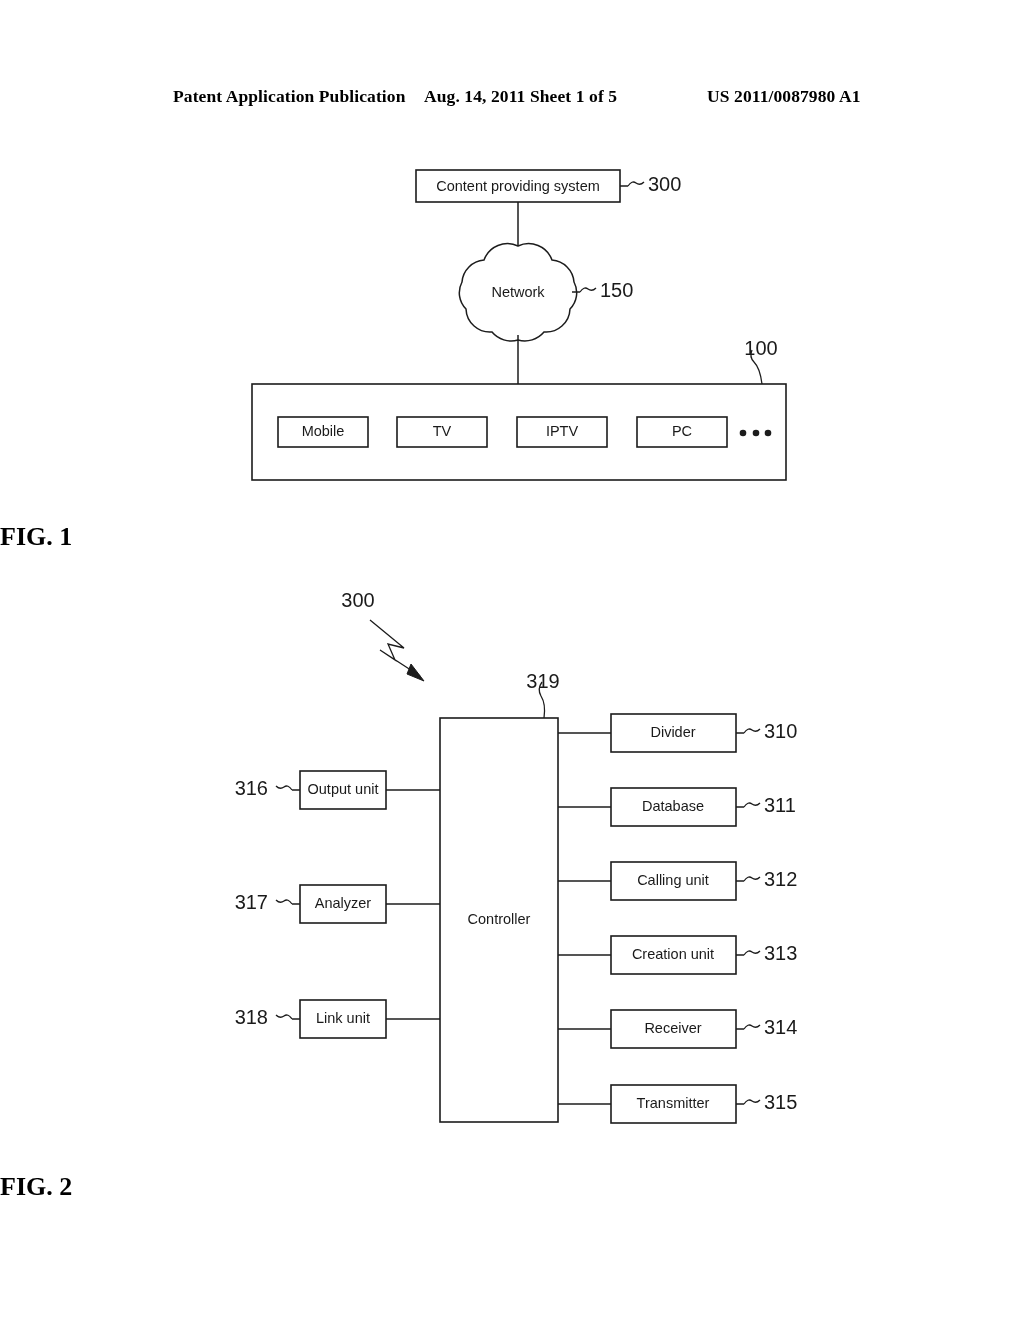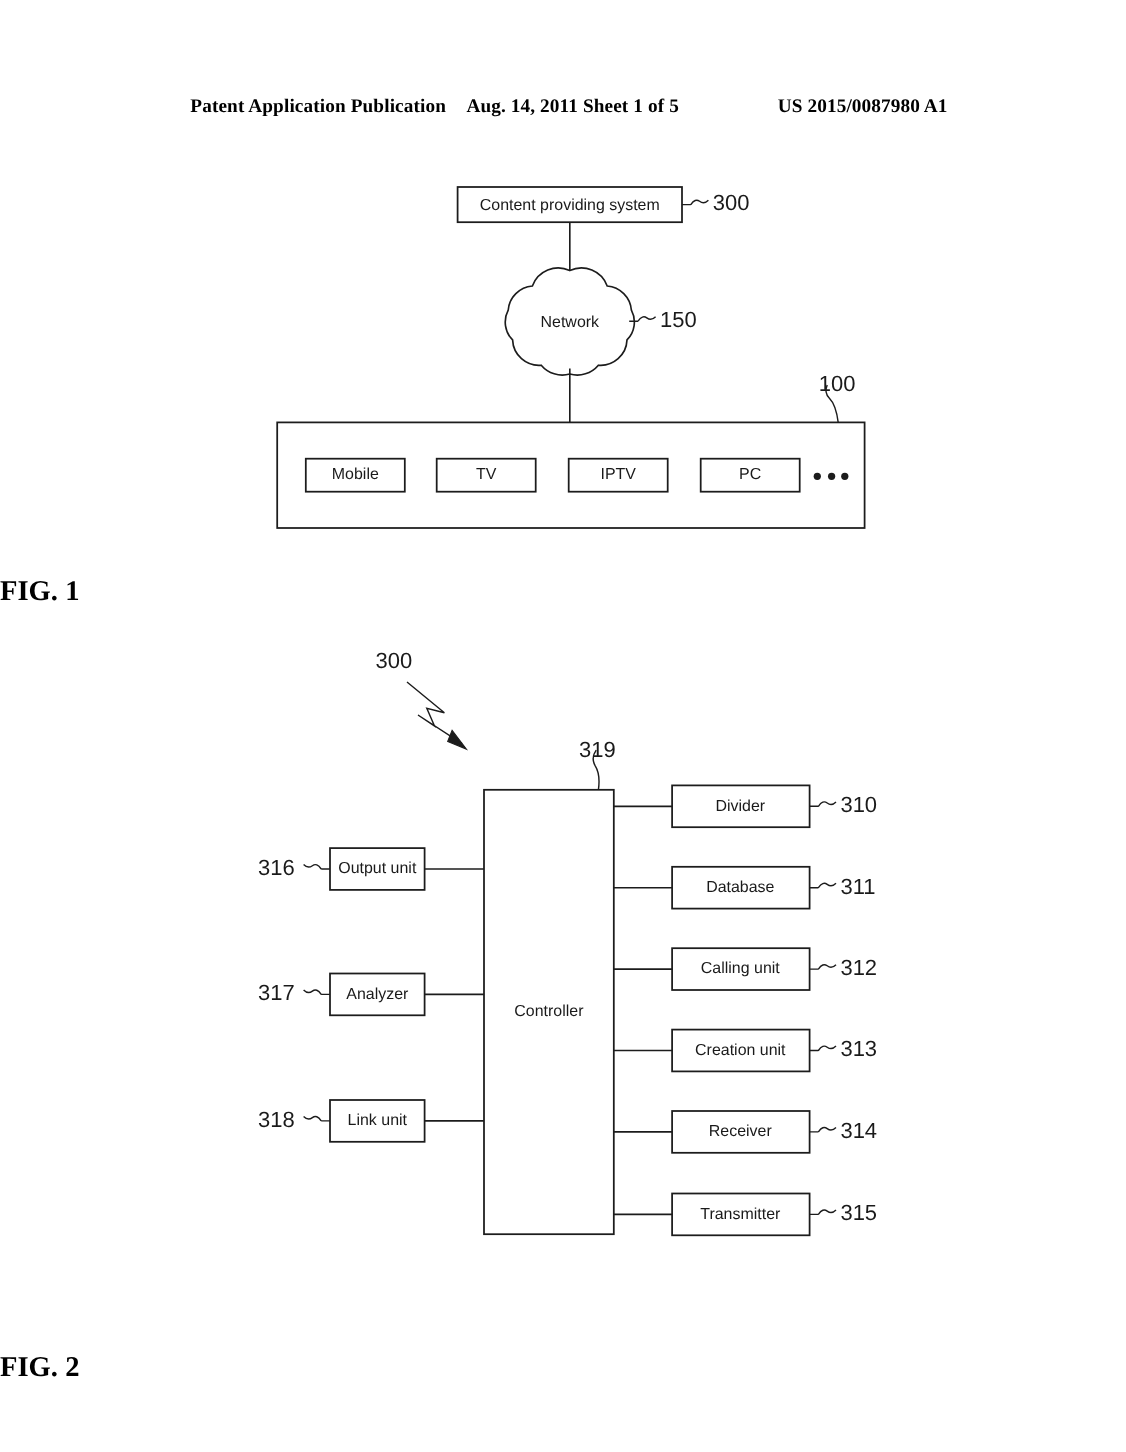--- a/index.html
+++ b/index.html
@@ -47,21 +47,21 @@
   
   .fig-caption {
     position: absolute;
     font-family: "Liberation Serif", serif;
     font-weight: bold;
     font-size: 26px;
     color: #000000;
     white-space: nowrap;
   }
   #fig1-caption { left: 0; top: 522px; width: 1024px; }
-  #fig2-caption { left: 0; top: 1228px; width: 920px; }
+  #fig2-caption { left: 0; top: 1172px; width: 920px; }
 
   
   svg.drawing {
     position: absolute;
     left: 0;
     top: 0;
     width: 1024px;
     height: 1320px;
     overflow: visible;
   }
@@ -109,21 +109,21 @@
   .dot { fill: #1c1c1c; }
 </style>
 </head>
 <body>
 
 <div id="page">
 
   <div class="header">
     <span class="hdr-left">Patent Application Publication</span>
     <span class="hdr-mid">Aug. 14, 2011  Sheet 1 of 5</span>
-    <span class="hdr-right">US 2015/0087980 A1</span>
+    <span class="hdr-right">US 2011/0087980 A1</span>
   </div>
 
   <svg class="drawing" viewBox="0 0 1024 1320">
 
     <g>
       <rect class="box" x="416" y="170" width="204" height="32"></rect>
       <text class="boxlabel" x="518" y="187">Content providing system</text>
 
       <path class="leader" d="M 620 186 L 628 186 M 628 186 q 4 -6 8 -3 q 4 3 8 -1"></path>
       <text class="reflabel reflabel-r" x="648" y="186">300</text>

